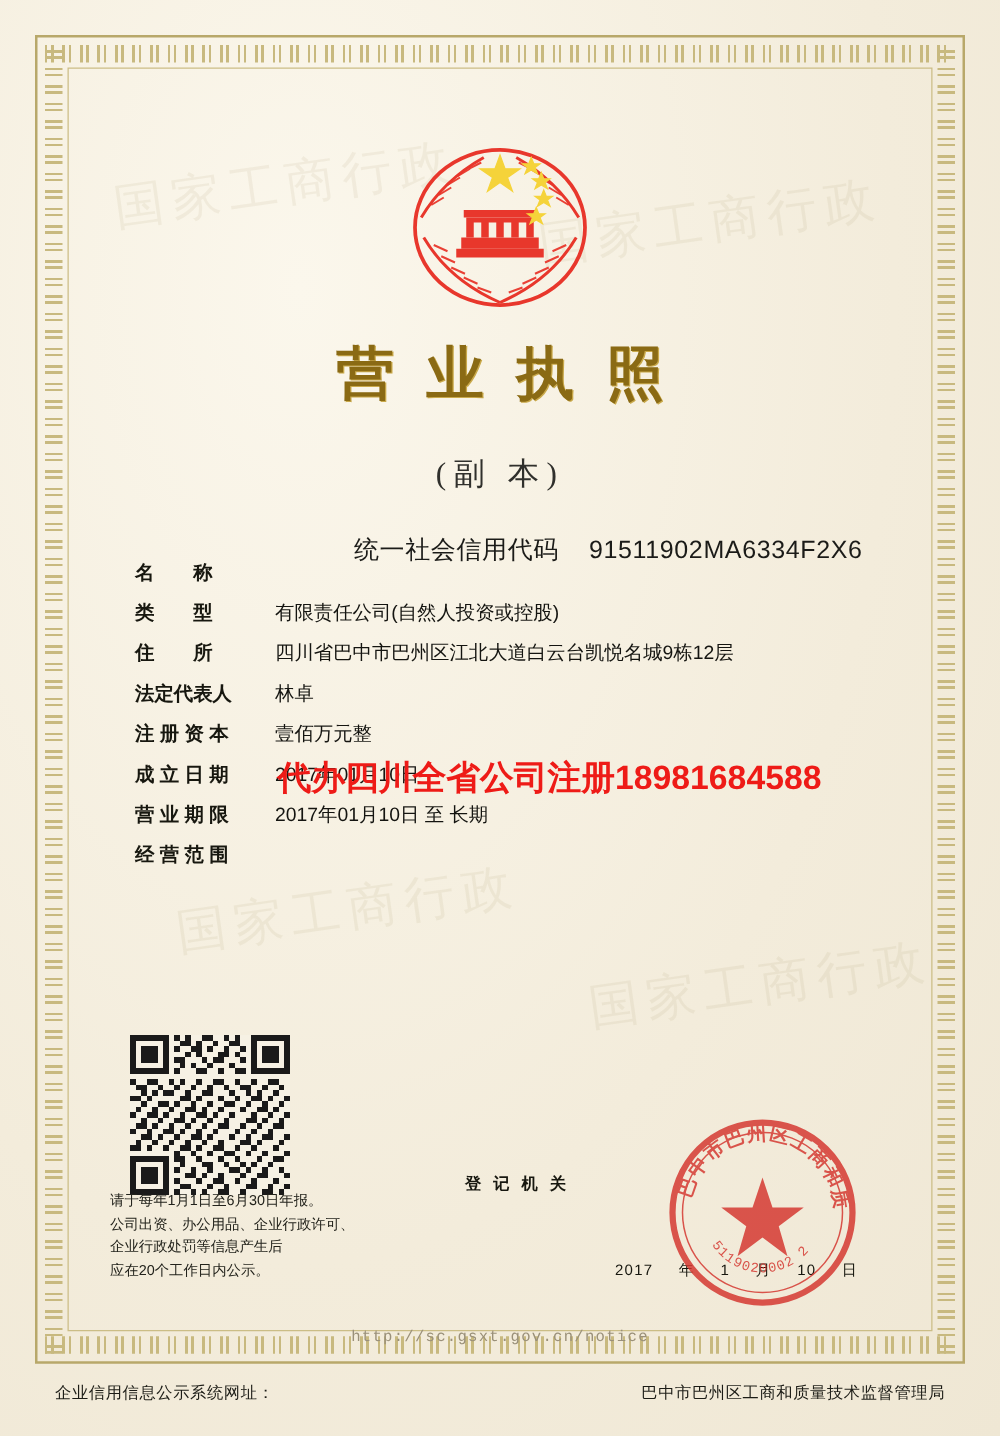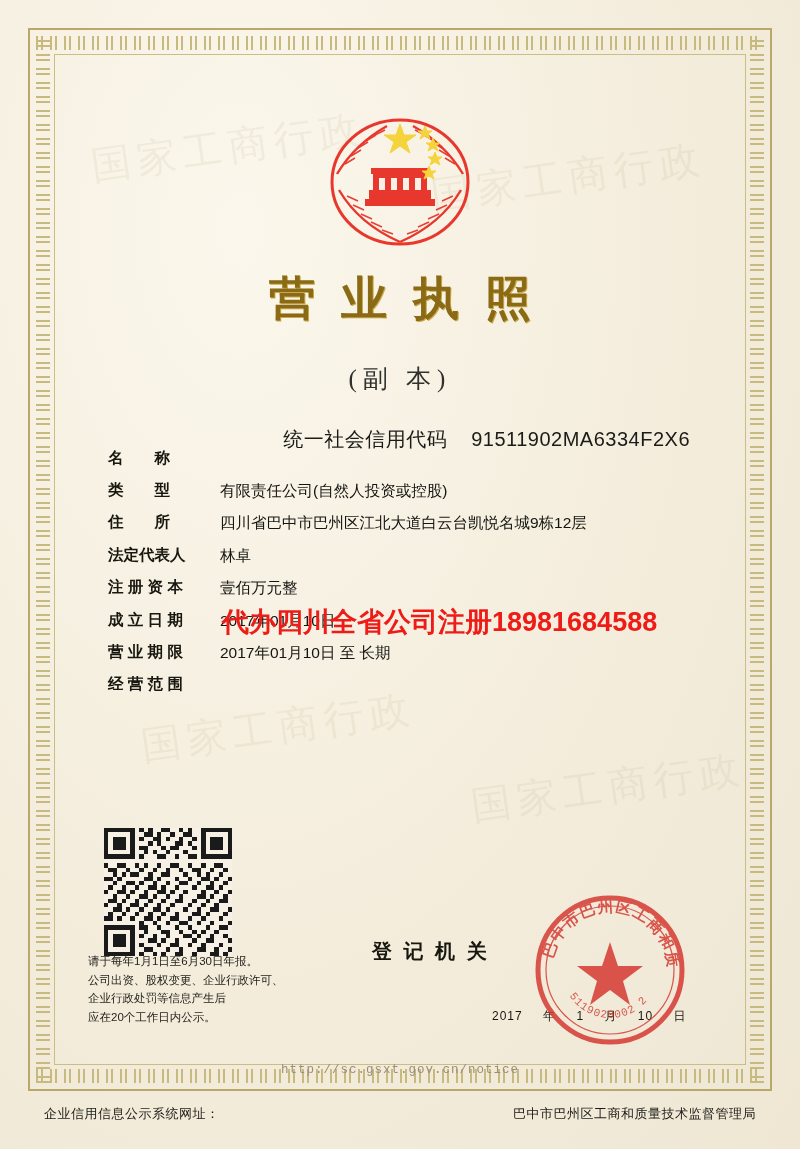--- a/index.html
+++ b/index.html
@@ -198,21 +198,21 @@
     line-height: 1.62;
     color: #23231c;
     font-family: Liberation Sans, sans-serif;
   }
 
   
   .reg-auth {
     position: absolute;
     left: 372px;
     top: 938px;
-    font-size: 20px;
+    font-size: 13px;
     letter-spacing: 3px;
     color: #17170f;
     font-weight: bold;
   }
   .reg-date {
     position: absolute;
     left: 484px;
     top: 1008px;
     font-size: 12px;
     color: #17170f;
@@ -578,21 +578,21 @@
           <rect x="16" y="28" width="2" height="1"></rect>
           <rect x="20" y="28" width="1" height="1"></rect>
           <rect x="24" y="28" width="2" height="1"></rect>
           <rect x="27" y="28" width="1" height="1"></rect>
       </g>
     </svg>
   </div>
 
   <div class="notes">
     <div>请于每年1月1日至6月30日年报。</div>
-    <div>公司出资、股权变更、企业行政许可、</div>
+    <div>公司出资、办公用品、企业行政许可、</div>
     <div>企业行政处罚等信息产生后</div>
     <div>应在20个工作日内公示。</div>
   </div>
 
   <div class="reg-auth">登 记 机 关</div>
   <div class="reg-date">
     <span>2017</span>
     <span>年</span>
     <span>1</span>
     <span>月</span>

